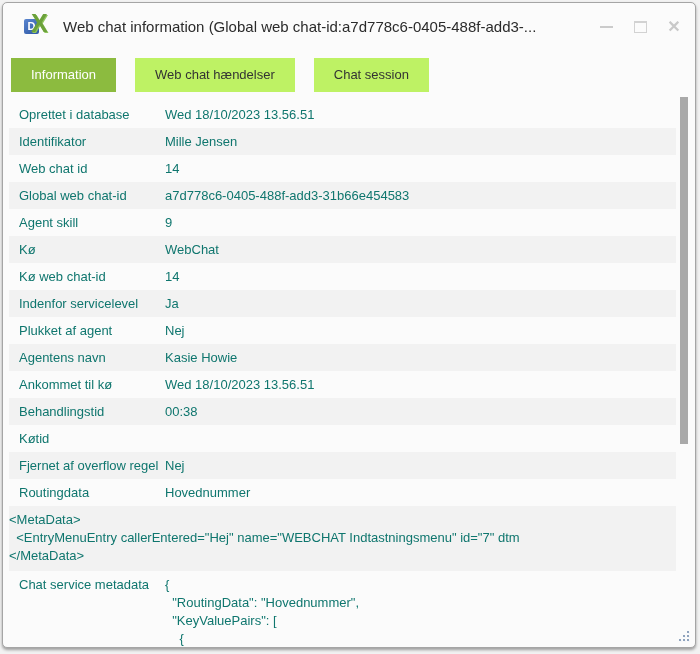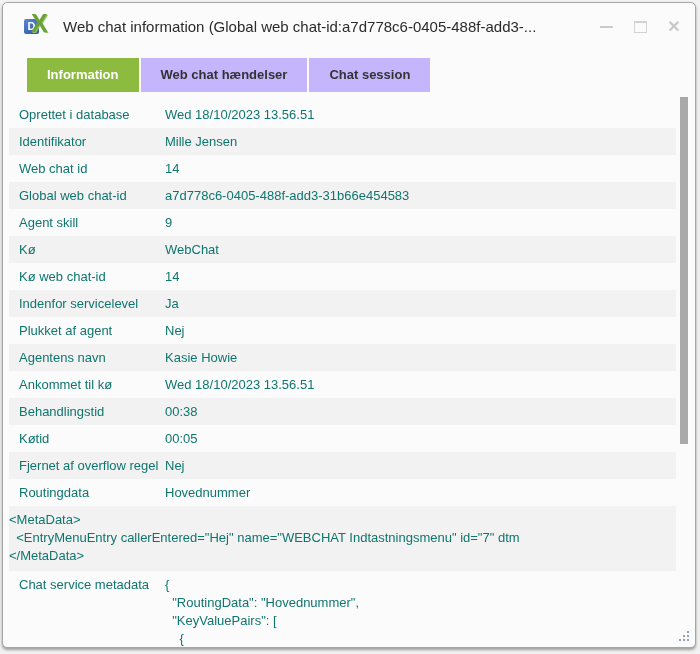--- a/index.html
+++ b/index.html
@@ -31,24 +31,24 @@
   .title{
     margin-left:9px;font-size:15px;color:#2b2b2b;white-space:nowrap;
     overflow:hidden;max-width:520px;
   }
   .controls{margin-left:auto;display:flex;align-items:center;gap:20px;padding-right:14px;}
   .ctrl{width:14px;height:14px;position:relative;cursor:default;display:flex;align-items:center;justify-content:center;}
   .ctrl-min-bar{width:13px;height:2px;background:#cbcbcb;}
   .ctrl-max-box{width:11px;height:9px;border:1px solid #d2d2d2;border-top:2px solid #d2d2d2;}
   .ctrl-close-x{color:#c9c9c9;font-size:16px;font-weight:bold;line-height:14px;}
   
-  .tabbar{display:flex;gap:2px;padding-left:24px;margin-top:8px;font-weight:bold;}
+  .tabbar{display:flex;gap:19px;padding-left:8px;margin-top:8px;}
   .tab{
     height:34px;line-height:34px;padding:0 20px;font-size:13px;
-    background:#c4b5fd;color:#333;cursor:default;white-space:nowrap;
+    background:#bef264;color:#333;cursor:default;white-space:nowrap;
   }
   .tab.active{background:#8cbb3f;color:#ffffff;}
   
   .content{position:absolute;left:6px;top:98px;width:667px;}
   .row{display:flex;min-height:27px;font-size:13px;color:#0f766e;}
   .row.gray{background:#f2f2f2;}
   .row .label{
     width:156px;flex-shrink:0;padding-left:10px;line-height:27px;
     white-space:nowrap;box-sizing:border-box;
   }
@@ -144,21 +144,20 @@
       <div class="row">
         <span class="label">Ankommet til kø</span>
         <span class="value">Wed 18/10/2023 13.56.51</span>
       </div>
       <div class="row gray">
         <span class="label">Behandlingstid</span>
         <span class="value">00:38</span>
       </div>
       <div class="row">
         <span class="label">Køtid</span>
-        <span class="value">00:05</span>
       </div>
       <div class="row gray">
         <span class="label">Fjernet af overflow regel</span>
         <span class="value">Nej</span>
       </div>
       <div class="row">
         <span class="label">Routingdata</span>
         <span class="value">Hovednummer</span>
       </div>
       <div class="row gray multi">

